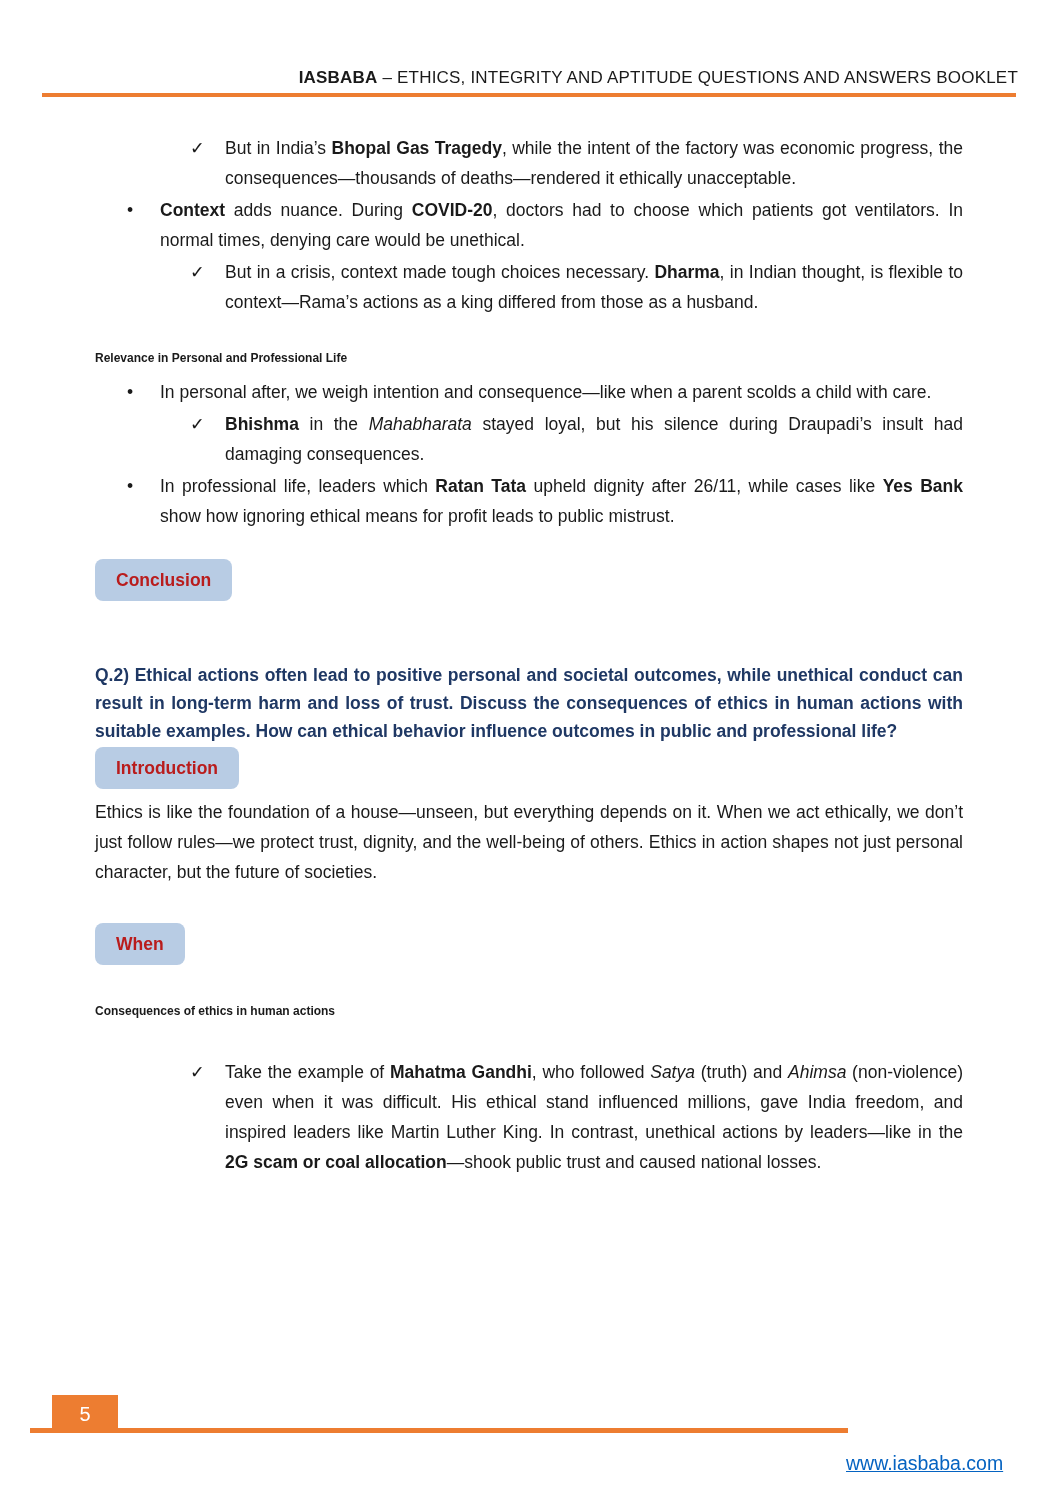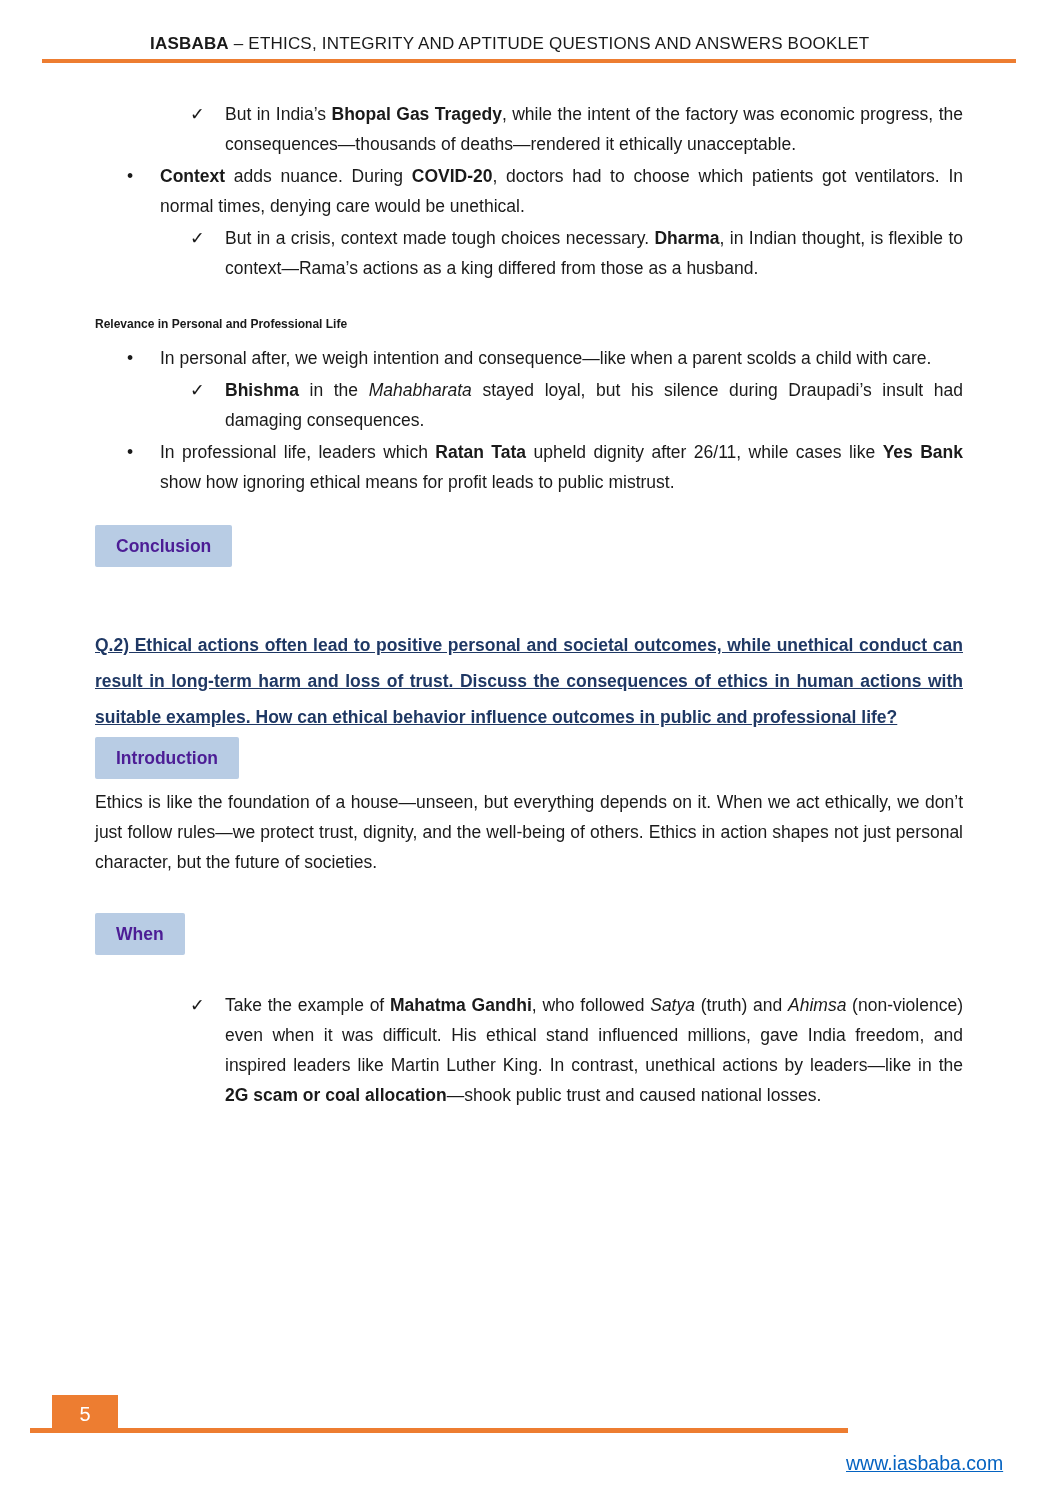--- a/index.html
+++ b/index.html
@@ -15,22 +15,22 @@
     height: 1497px;
     background: #ffffff;
     overflow: hidden;
   }
   .b { font-weight: bold; }
   .i { font-style: italic; }
 
   
   .header-text {
     margin: 0 40px 0 150px;
-    padding-top: 34px;
-    text-align: left;
+    padding-top: 68px;
+    text-align: right;
     font-size: 17px;
     letter-spacing: 0.2px;
     white-space: nowrap;
   }
   .header-rule {
     margin: 5px 42px 0 42px;
     height: 4px;
     background: var(--accent-orange, #ED7D31);
   }
 
@@ -53,34 +53,33 @@
     font-size: 12px;
     font-weight: bold;
     line-height: 22px;
   }
   .para { text-align: justify; }
 
   .question {
     font-weight: bold;
     color: var(--question-navy, #1F3864);
     text-align: justify;
-    line-height: 36px;
-    text-decoration: underline;
+    line-height: 28px;
   }
 
   .badge-row { line-height: 0; }
   .badge {
     display: inline-block;
     background: var(--badge-blue, #B8CCE4);
-    border-radius: 2px;
+    border-radius: 8px;
     padding: 7px 21px;
     font-size: 17.5px;
     font-weight: bold;
     line-height: 28px;
-    color: #4c1d95;
+    color: #b91c1c;
   }
 
   
   .mt-2  { margin-top: 2px; }
   .mt-8  { margin-top: 8px; }
   .mt-28 { margin-top: 28px; }
   .mt-30 { margin-top: 30px; }
   .mt-35 { margin-top: 35px; }
   .mt-36 { margin-top: 36px; }
   .mt-60 { margin-top: 60px; }
@@ -171,20 +170,21 @@
     <div class="badge-row mt-2">
       <span class="badge">Introduction</span>
     </div>
 
     <p class="para mt-8">Ethics is like the foundation of a house—unseen, but everything depends on it. When we act ethically, we don’t just follow rules—we protect trust, dignity, and the well-being of others. Ethics in action shapes not just personal character, but the future of societies.</p>
 
     <div class="badge-row mt-36">
       <span class="badge">When</span>
     </div>
 
+    <h3 class="section-heading mt-35">Consequences of ethics in human actions</h3>
 
     <div class="li check mt-35">
       <span class="marker">✓</span>
       <div class="text"><span>Take the example of </span><span class="b">Mahatma Gandhi</span><span>, who followed </span><span class="i">Satya</span><span> (truth) and </span><span class="i">Ahimsa</span><span> (non-violence) even when it was difficult. His ethical stand influenced millions, gave India freedom, and inspired leaders like Martin Luther King. In contrast, unethical actions by leaders—like in the </span><span class="b">2G scam or coal allocation</span><span>—shook public trust and caused national losses.</span></div>
     </div>
 
   </main>
 
   <footer>
     <div class="footer-rule"></div>

